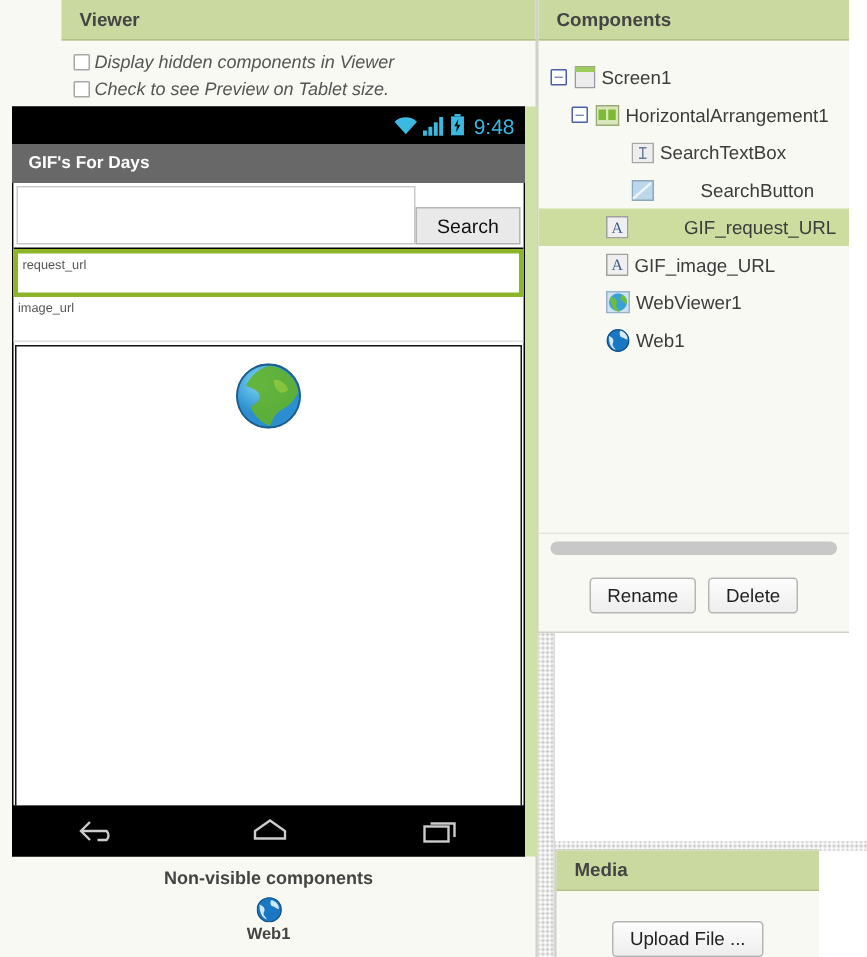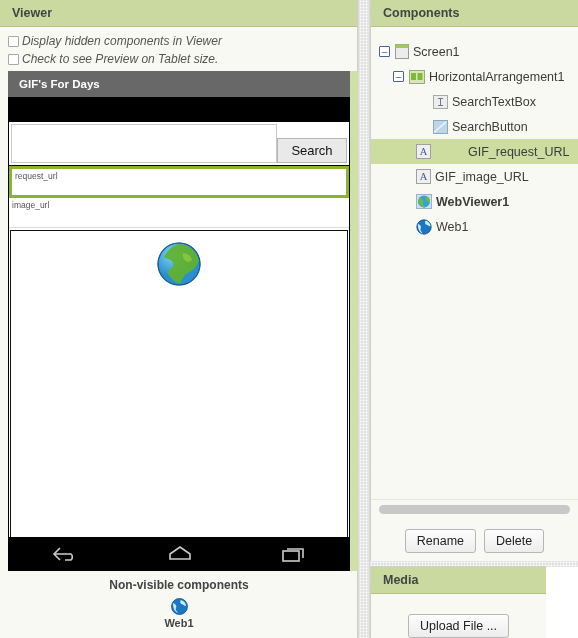--- a/index.html
+++ b/index.html
@@ -13,21 +13,21 @@
 
   
   .panel{position:absolute;background:#f9f9f4;border:1px solid #d0d0c8;box-sizing:border-box;}
   .panel-header{
     background:#c9d9a0;border-bottom:1px solid #b3c189;
     font-weight:bold;font-size:12.5px;color:#444;
     padding:6px 10px 6px 12px;box-sizing:border-box;
   }
 
   
-  #viewer-panel{left:0;top:0;width:358px;height:638px;border-left:none;border-top:none;border-bottom:none;}
+  #viewer-panel{left:0;top:0;width:358px;height:638px;border-left:none;border-top:none;border-bottom:none;padding-left:41px;}
   #viewer-body{padding:6px 8px 0 8px;}
 
   .chk-row{display:flex;align-items:center;height:17px;margin:0 0 1px 0;font-style:italic;}
   .chk-box{
     width:11px;height:11px;border:1px solid #a8a8a8;background:#fff;
     box-sizing:border-box;margin-right:3px;flex:0 0 auto;border-radius:1px;
   }
   .chk-label{font-size:12px;color:#555;line-height:13px;white-space:nowrap;}
 
   
@@ -92,21 +92,21 @@
   
   #splitter{
     position:absolute;left:358px;top:0;width:12px;height:638px;
     background:#ececec;
     background-image:radial-gradient(#ffffff 0.6px, transparent 0.7px),radial-gradient(#c6c6c6 0.6px, transparent 0.7px);
     background-size:3px 3px,3px 3px;background-position:0 0,1.5px 1.5px;
     border-left:1px solid #dadad5;border-right:1px solid #dadad5;box-sizing:border-box;
   }
 
   
-  #components-panel{left:370px;top:0;width:208px;height:566px;border-right:none;border-top:none;}
+  #components-panel{left:358px;top:0;width:208px;height:422px;border-right:none;border-top:none;}
   #tree{position:absolute;left:0;top:31px;right:0;bottom:68px;overflow:hidden;padding-top:8px;}
   .tree-row{display:flex;align-items:center;height:25px;font-size:12.5px;color:#3c3c3c;white-space:nowrap;}
   .tree-row .expander{
     width:11px;height:11px;border:1px solid #4a5fa5;background:#fff;
     box-sizing:border-box;display:flex;align-items:center;justify-content:center;
     color:#4a5fa5;font-size:10px;line-height:9px;flex:0 0 auto;margin-right:5px;border-radius:1px;
   }
   .tree-ico{flex:0 0 auto;margin-right:4px;display:flex;align-items:center;}
   .sel{background:#ccdd9f;}
   .sel .tree-label{padding-right:2px;margin-left:33px;}
@@ -155,20 +155,39 @@
       <div class="chk-row">
         <span class="chk-box"></span>
         <span class="chk-label">Check to see Preview on Tablet size.</span>
       </div>
     </div>
 
     <div id="green-strip"></div>
 
     <div id="phone">
 
+      <div id="status-bar">
+        <span class="sb-icons">
+          <svg width="17" height="14" viewBox="0 0 17 14">
+            <path d="M8.5 12.5 L1 4.2 A11 11 0 0 1 16 4.2 Z" fill="#3bb9e0"></path>
+          </svg>
+          <svg width="15" height="14" viewBox="0 0 15 14">
+            <rect x="0" y="10" width="2.6" height="3.5" fill="#3bb9e0"></rect>
+            <rect x="3.6" y="7.5" width="2.6" height="6" fill="#3bb9e0"></rect>
+            <rect x="7.2" y="4.5" width="2.6" height="9" fill="#3bb9e0"></rect>
+            <rect x="10.8" y="1" width="2.6" height="12.5" fill="#3bb9e0"></rect>
+          </svg>
+          <svg width="10" height="15" viewBox="0 0 10 15">
+            <rect x="3" y="0" width="4" height="1.6" fill="#3bb9e0"></rect>
+            <rect x="0.7" y="1.6" width="8.6" height="12.6" fill="#3bb9e0"></rect>
+            <path d="M5.6 3.4 L2.8 8.2 L4.6 8.2 L4.1 12.4 L7 7.2 L5 7.2 Z" fill="#0a0a0a"></path>
+          </svg>
+        </span>
+        <span id="clock">9:48</span>
+      </div>
 
       <div id="title-bar">
         <span>GIF's For Days</span>
       </div>
 
       <div id="screen-body">
 
         <div id="harr">
           <div id="search-textbox"></div>
           <div id="search-button">
@@ -264,21 +283,21 @@
       <div class="tree-row" style="padding-left:62px;">
         <span class="tree-ico">
           <svg width="15" height="14" viewBox="0 0 15 14">
             <rect x="0.5" y="0.5" width="14" height="13" fill="#ededed" stroke="#a8a8a8"></rect>
             <path d="M5 3.5 H10 M7.5 3.5 V10.5 M5 10.5 H10" stroke="#6b7a99" stroke-width="1" fill="none"></path>
           </svg>
         </span>
         <span class="tree-label">SearchTextBox</span>
       </div>
 
-      <div class="tree-row" style="padding-left:62px;">
+      <div class="tree-row" style="padding-left:62px;gap:27px;">
         <span class="tree-ico">
           <svg width="15" height="14" viewBox="0 0 15 14">
             <rect x="0.5" y="0.5" width="14" height="13" fill="#bcd6ea" stroke="#8ba8bd"></rect>
             <path d="M1 12.5 L13 2" stroke="#ffffff" stroke-width="1.6" fill="none" opacity="0.75"></path>
           </svg>
         </span>
         <span class="tree-label">SearchButton</span>
       </div>
 
       <div class="tree-row sel" style="padding-left:45px;margin-left:0;width:162px;">
@@ -294,21 +313,21 @@
       <div class="tree-row" style="padding-left:45px;">
         <span class="tree-ico">
           <svg width="15" height="15" viewBox="0 0 15 15">
             <rect x="0.5" y="0.5" width="14" height="14" fill="#efefef" stroke="#a0a0a0"></rect>
             <text x="7.5" y="11.3" font-family="Liberation Serif, serif" font-size="10.5" fill="#3f5d8a" text-anchor="middle">A</text>
           </svg>
         </span>
         <span class="tree-label">GIF_image_URL</span>
       </div>
 
-      <div class="tree-row" style="padding-left:45px;font-weight:bold;">
+      <div class="tree-row" style="padding-left:45px;">
         <span class="tree-ico">
           <svg width="16" height="15" viewBox="0 0 16 15">
             <rect x="0.5" y="0.5" width="15" height="14" fill="#cfe2f2" stroke="#97b4cc"></rect>
             <circle cx="8" cy="7.5" r="6" fill="#3aa0d8"></circle>
             <path d="M3 4 C6 4 8 6 7 9 C6 11 9 12 9 14 C5 13 2.5 10 3 4 Z" fill="#6cbe3a"></path>
             <path d="M11 2.5 C14 4 14.5 7 13.5 9 C12 8 11 6 9.5 5.5 C9.5 4 10 3 11 2.5 Z" fill="#6cbe3a"></path>
           </svg>
         </span>
         <span class="tree-label">WebViewer1</span>
       </div>

